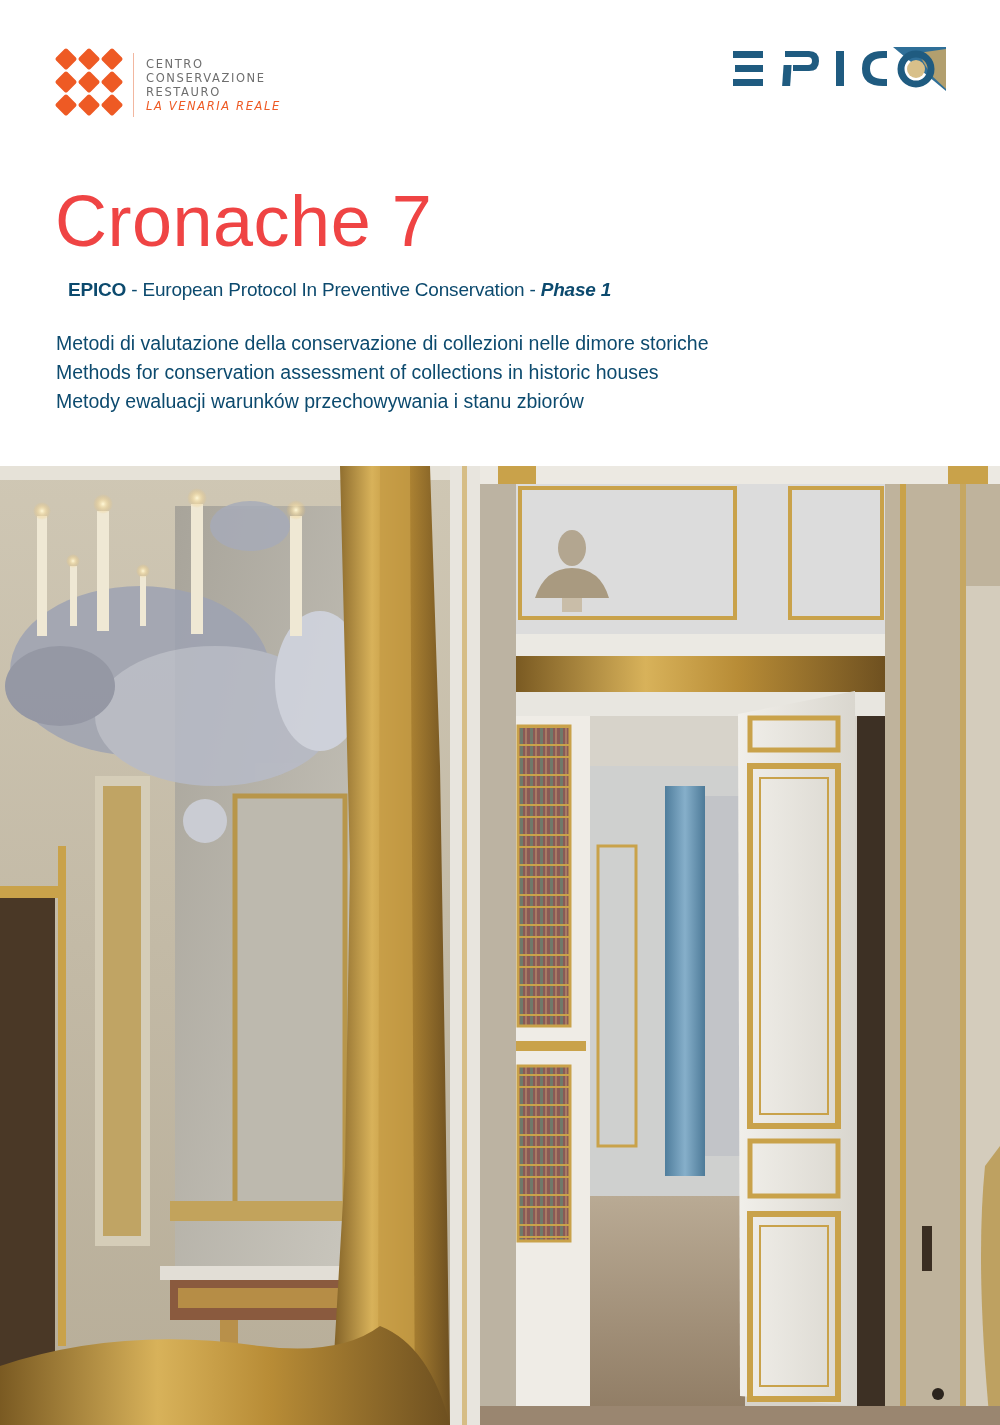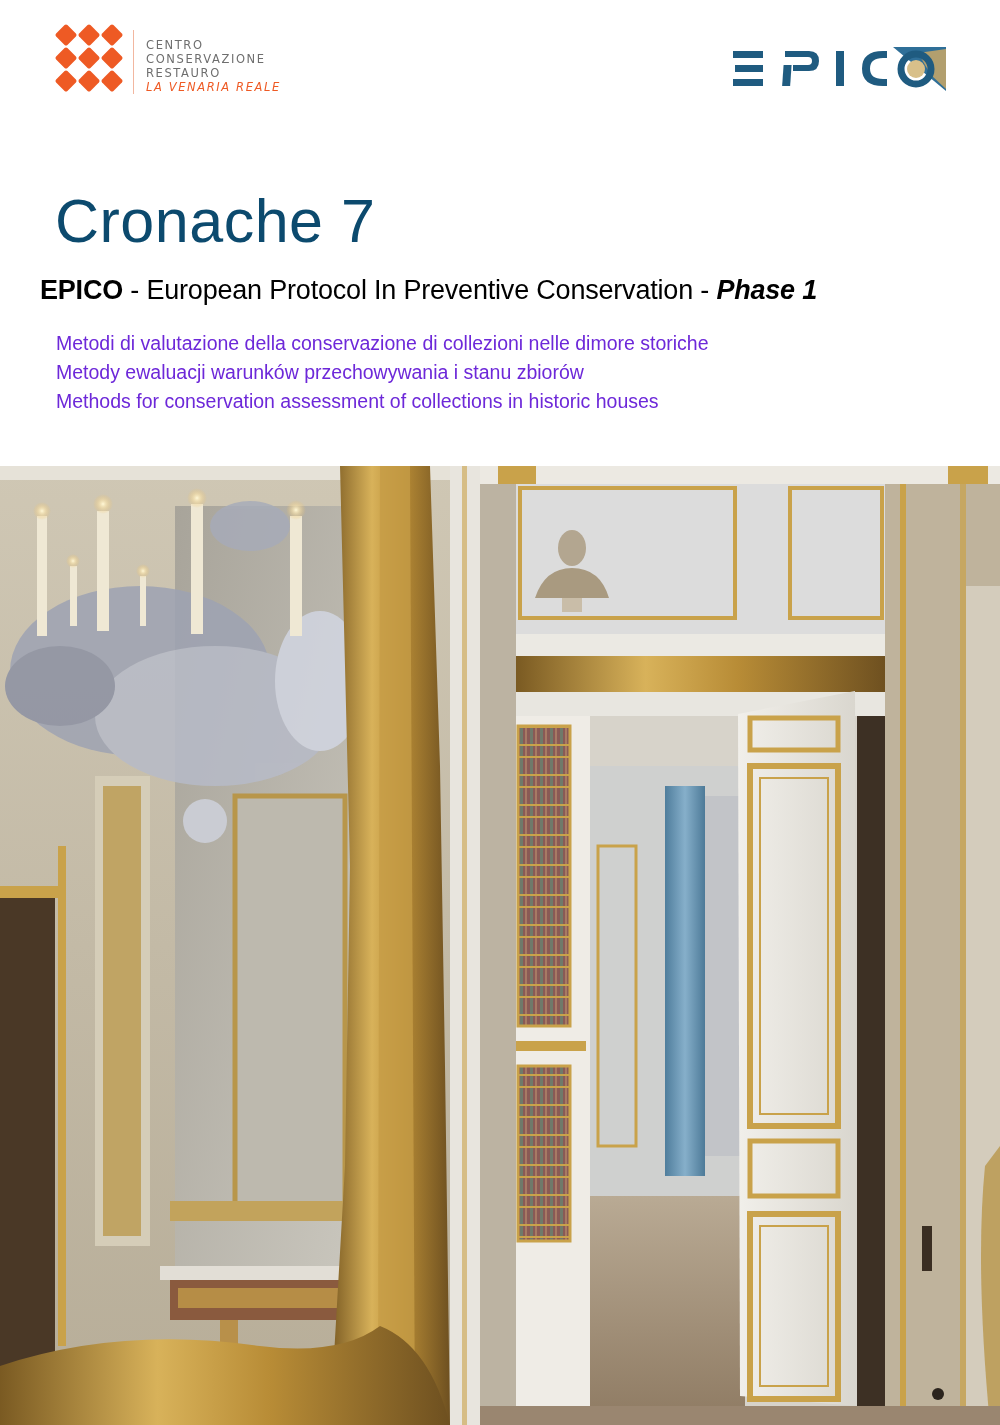--- a/index.html
+++ b/index.html
@@ -1,45 +1,45 @@
 <!DOCTYPE html>
 <html><head>
   <meta charset="utf-8">
   <style>
     * { margin: 0; padding: 0; box-sizing: border-box; }
     html, body { width: 1000px; height: 1425px; overflow: hidden; background: #ffffff; }
     body { position: relative; font-family: "Liberation Sans", "DejaVu Sans", sans-serif; }
 
     
-    .ccr-logo { position: absolute; left: 55px; top: 24px; display: flex; align-items: flex-end; }
+    .ccr-logo { position: absolute; left: 55px; top: 48px; display: flex; align-items: center; }
     .ccr-mark { position: relative; width: 70px; height: 70px; }
     .ccr-mark .dia {
       position: absolute; width: 16px; height: 16px; background: #ee5a24;
       transform: rotate(45deg); border-radius: 2px;
     }
     .ccr-sep { width: 1px; height: 64px; background: #f2b7a0; margin: 3px 12px 0 8px; }
     .ccr-text { font-family: "DejaVu Sans", sans-serif; font-size: 11.5px; letter-spacing: 1.6px; line-height: 14px; color: #6e6e6e; padding-top: 4px; }
     .ccr-text .accent { color: #ee5a24; font-style: italic; }
 
     .epico-logo { position: absolute; left: 733px; top: 45px; width: 215px; height: 48px; }
 
     
     .main-title {
       position: absolute; left: 55px; top: 176px;
-      font-size: 61px; line-height: 90px; color: #0c4a6e; font-weight: 400; letter-spacing: 0.5px;
+      font-size: 72px; line-height: 90px; color: #ef4444; font-weight: 400; letter-spacing: 0.5px;
     }
     .subtitle {
-      position: absolute; left: 40px; top: 273px;
-      font-size: 27px; line-height: 34px; color: #000000; white-space: nowrap; letter-spacing: -0.2px;
+      position: absolute; left: 68px; top: 273px;
+      font-size: 19px; line-height: 34px; color: #0c4a6e; white-space: nowrap; letter-spacing: -0.2px;
     }
     .subtitle .bold { font-weight: 700; }
     .subtitle .phase { font-weight: 700; font-style: italic; }
 
     .desc-lines { position: absolute; left: 56px; top: 329px; }
-    .desc-line { font-size: 19.5px; line-height: 29px; color: #6d28d9; white-space: nowrap; }
+    .desc-line { font-size: 19.5px; line-height: 29px; color: #0c4a6e; white-space: nowrap; }
 
     
     .photo { position: absolute; left: 0; top: 466px; width: 1000px; height: 959px; overflow: hidden; background: #cfc6b6; }
     .photo svg { display: block; }
   </style>
 </head>
 <body>
 
 <div class="ccr-logo">
   <div class="ccr-mark">
@@ -84,22 +84,22 @@
 </div>
 
 <h1 class="main-title">Cronache 7</h1>
 
 <div class="subtitle">
   <span class="bold">EPICO</span><span> - </span><span>European Protocol In Preventive Conservation</span><span> - </span><span class="phase">Phase 1</span>
 </div>
 
 <div class="desc-lines">
   <div class="desc-line">Metodi di valutazione della conservazione di collezioni nelle dimore storiche</div>
+  <div class="desc-line">Methods for conservation assessment of collections in historic houses</div>
   <div class="desc-line">Metody ewaluacji warunków przechowywania i stanu zbiorów</div>
-  <div class="desc-line">Methods for conservation assessment of collections in historic houses</div>
 </div>
 
 <div class="photo">
   <svg width="1000" height="959" viewBox="0 0 1000 959">
     <defs>
       <linearGradient id="goldV" x1="0" x2="1" y1="0" y2="0">
         <stop offset="0" stop-color="#7a5a22"></stop>
         <stop offset="0.35" stop-color="#d8b25a"></stop>
         <stop offset="0.6" stop-color="#b88c36"></stop>
         <stop offset="1" stop-color="#6e5020"></stop>

